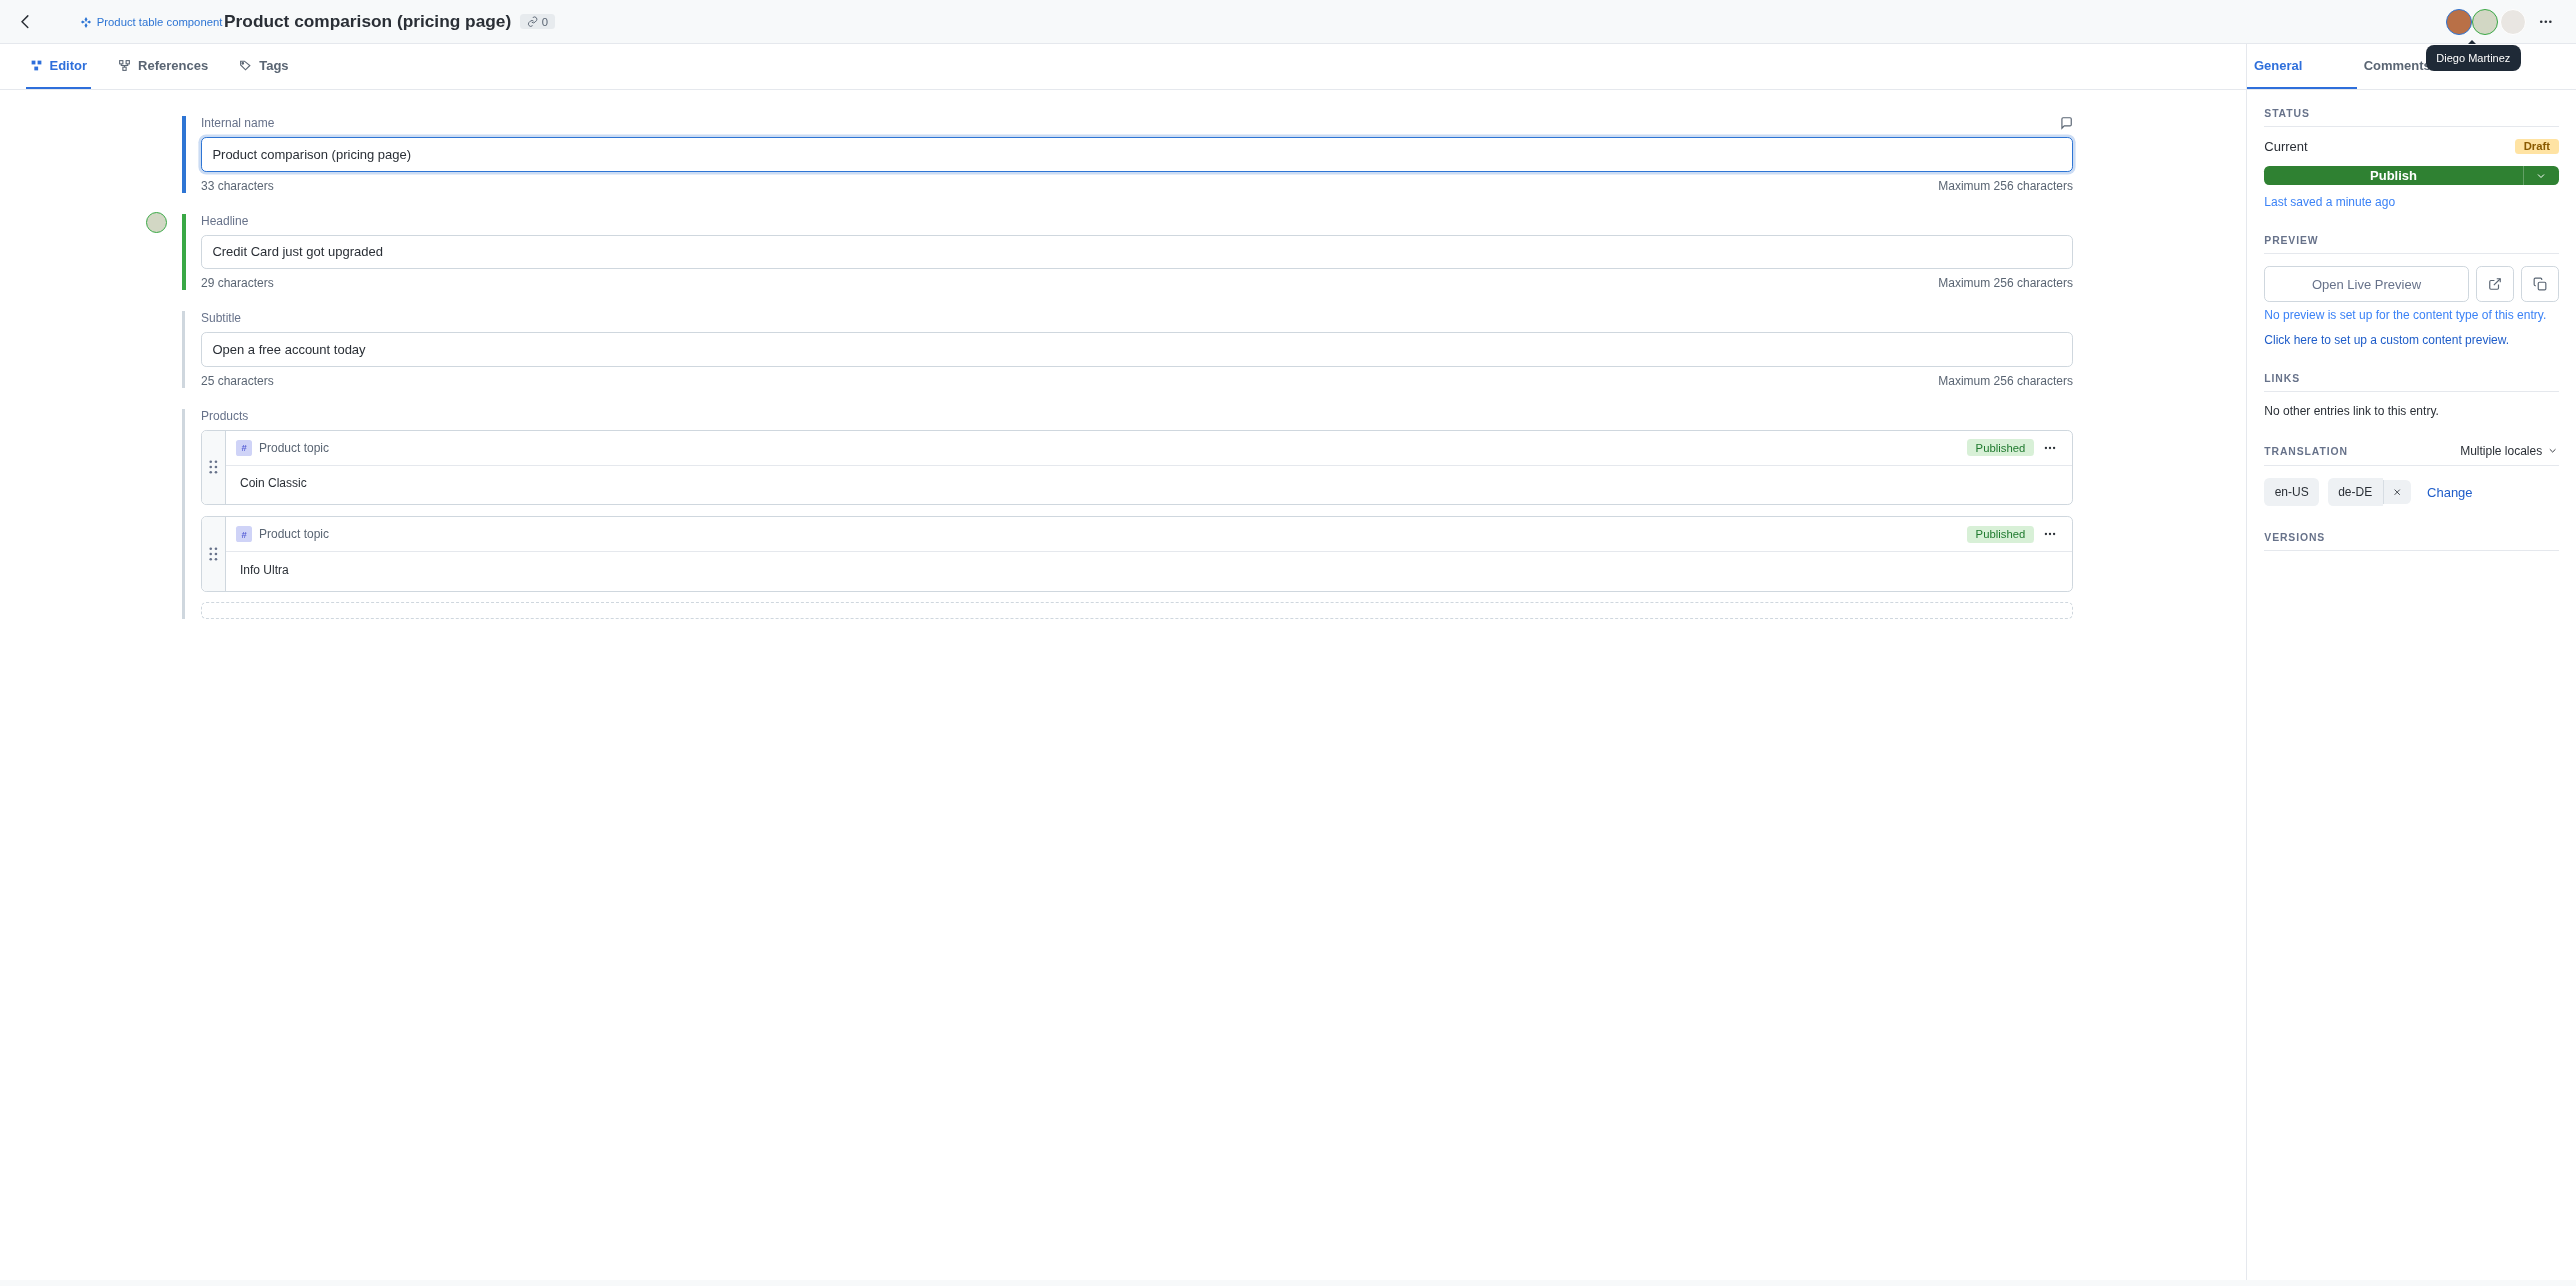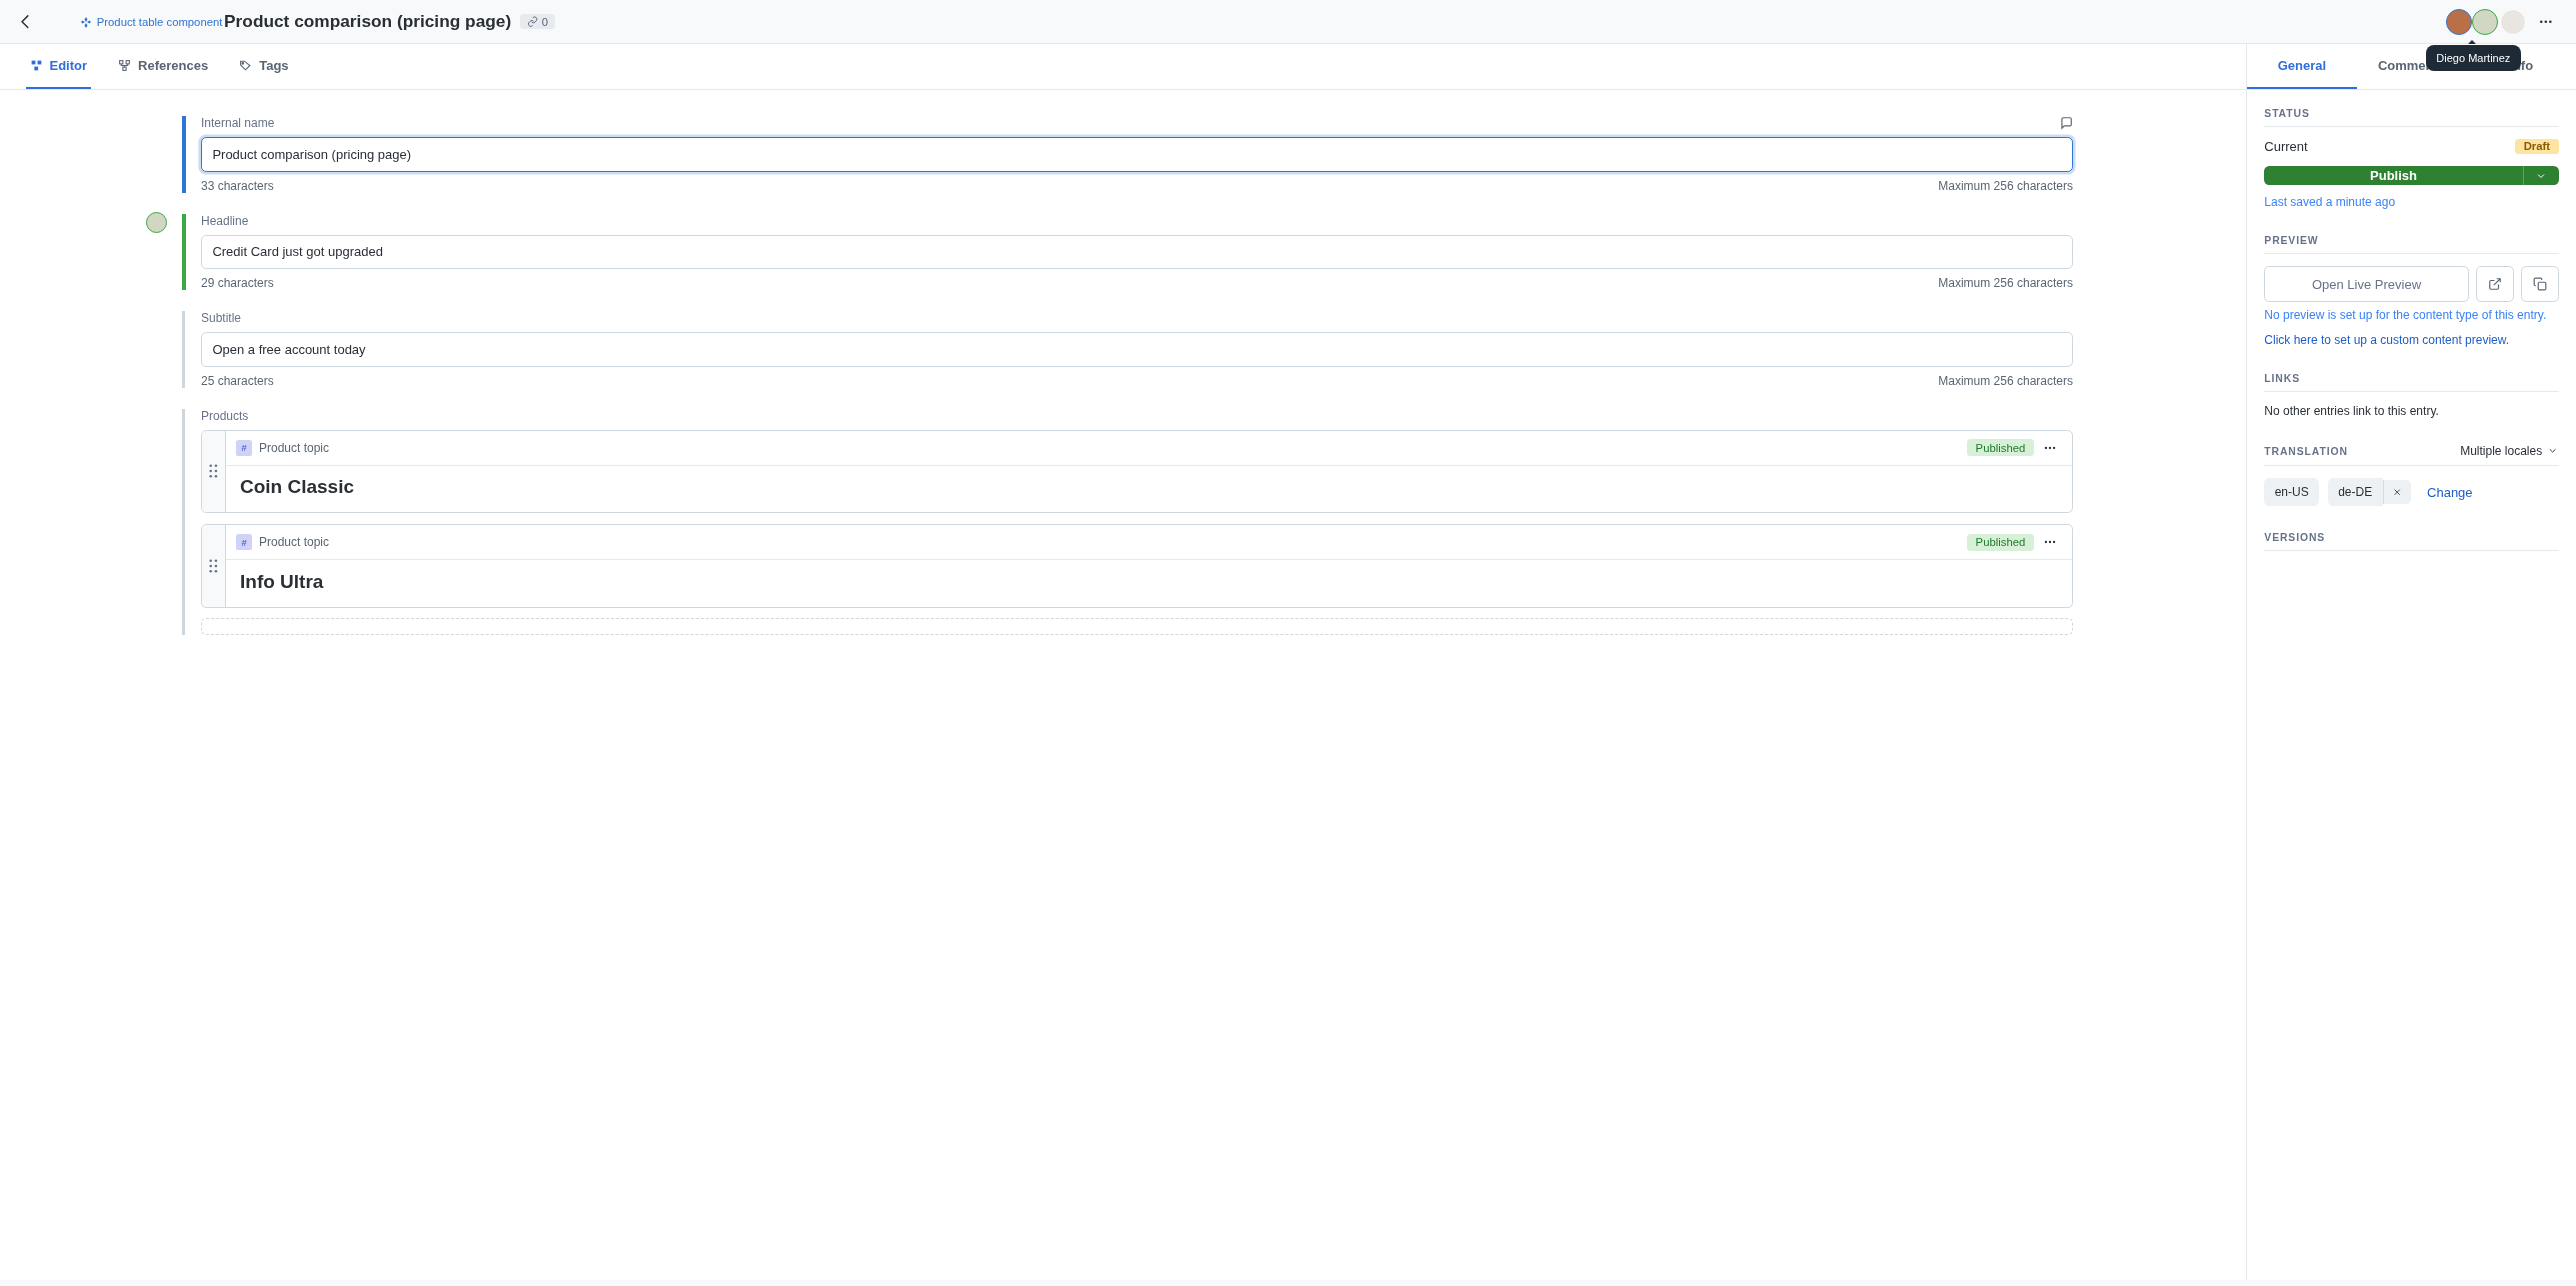--- a/index.html
+++ b/index.html
@@ -92,28 +92,28 @@
     .card-body { flex: 1; }
     .card-head {
       display: flex; align-items: center; justify-content: space-between;
       padding: 8.7px 10.4px; border-bottom: 0.9px solid #e5e8ed;
     }
     .card-type { display: flex; align-items: center; gap: 7px; color: #5a6573; font-size: 12px; }
     .type-icon { width: 15.6px; height: 15.6px; background: #cfd3f7; border-radius: 2.6px; display: inline-flex; align-items: center; justify-content: center; font-size: 9.5px; color: #5860d6; font-weight: 700; }
     .card-actions { display: flex; align-items: center; gap: 8.7px; }
     .badge-published { background: #d8f0d7; color: #1f7a2e; padding: 2.6px 8.7px; border-radius: 3.5px; font-size: 11.3px; font-weight: 500; }
     .card-actions .dots { cursor: pointer; color: #2a2f36; width: 19px; text-align: center; }
-    .card-title { padding: 10.4px 14px 14px; font-size: 19px; font-weight: 700; }
+    .card-title { padding: 10.4px 14px 14px; font-size: 12px; font-weight: 400; }
     .dropzone {
       border: 1.7px dashed #cfd7de; border-radius: 5.2px; height: 17.3px;
     }
     
     .sidebar { background: #fff; display: flex; flex-direction: column; }
     .sidebar-tabs { display: flex; border-bottom: 0.9px solid #e5e8ed; }
-    .sidebar-tab { flex: 1; text-align: center; padding: 14px 7px; color: #5a6573; font-weight: 600; cursor: pointer; border-bottom: 2.6px solid transparent; font-size: 13px; }
+    .sidebar-tab { flex: 1; padding: 14px 7px; color: #5a6573; font-weight: 600; cursor: pointer; border-bottom: 2.6px solid transparent; font-size: 13px; }
     .sidebar-tab.active { color: #2e6fdb; border-bottom-color: #2e6fdb; }
     .panel { padding: 17.3px 17.3px 8.7px; }
     .panel-title {
       text-transform: uppercase; letter-spacing: 0.9px; font-size: 10.4px; color: #67728a;
       padding-bottom: 7px; border-bottom: 0.9px solid #e5e8ed; margin-bottom: 12px; font-weight: 700;
       display: flex; justify-content: space-between; align-items: center;
     }
     .status-row { display: flex; justify-content: space-between; align-items: center; margin-bottom: 12px; }
     .status-label { color: #2a2f36; font-size: 13px; }
     .badge-draft { background: #ffe3a3; color: #8a5a00; padding: 1.7px 8.7px; border-radius: 3.5px; font-size: 11.3px; font-weight: 600; }

